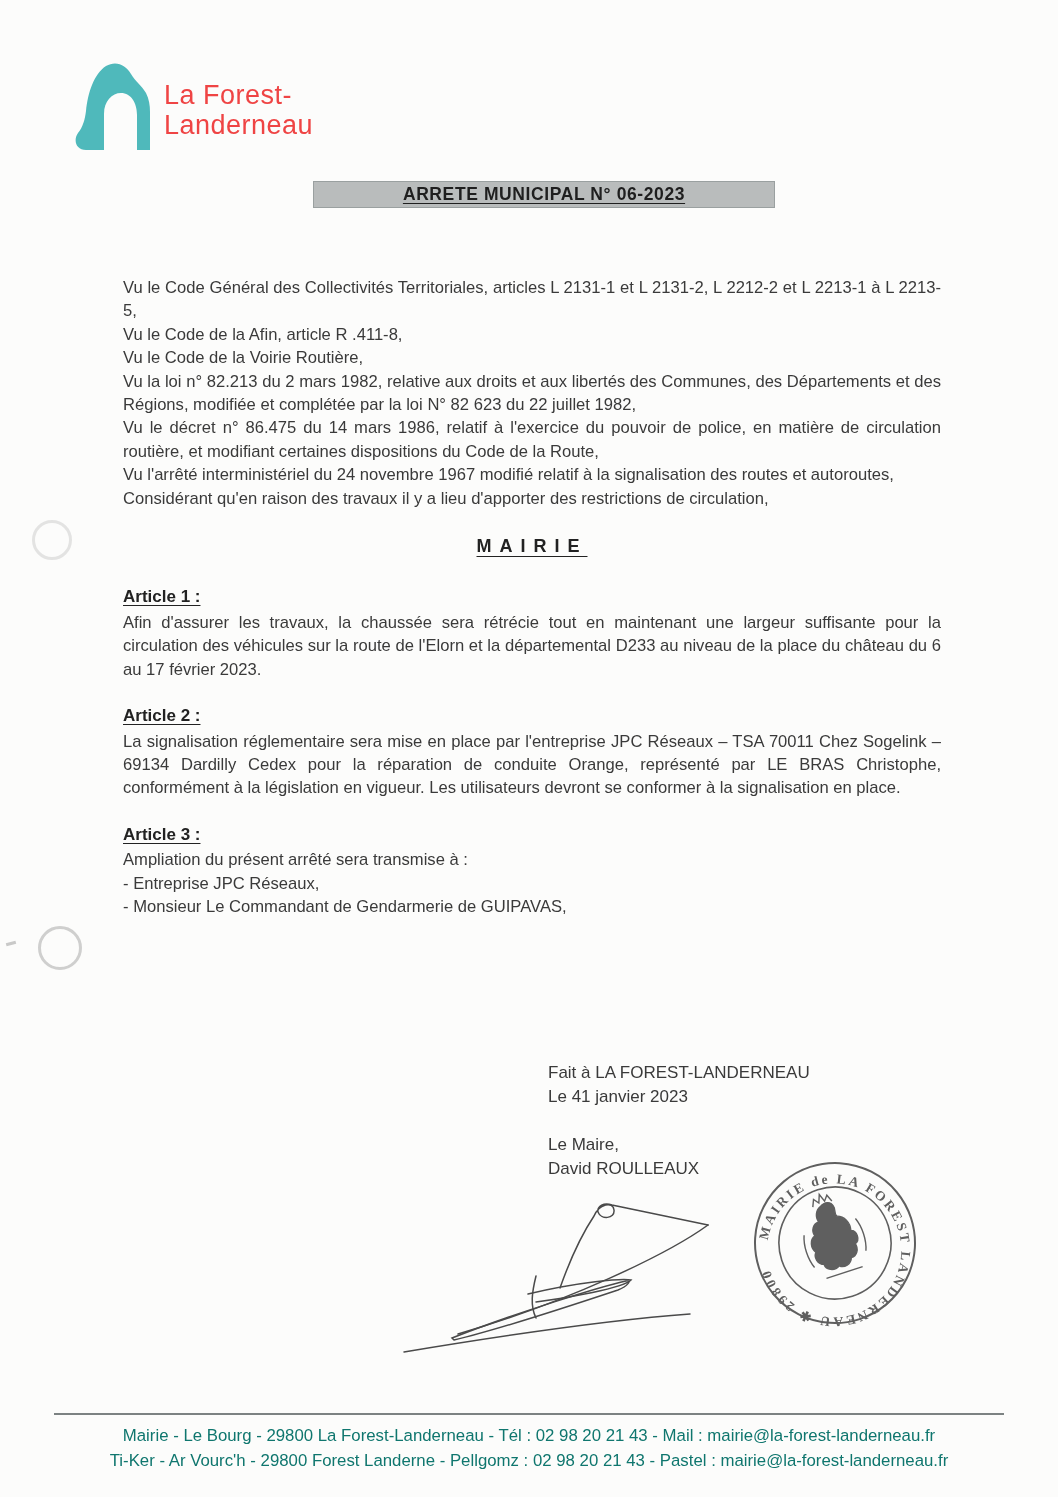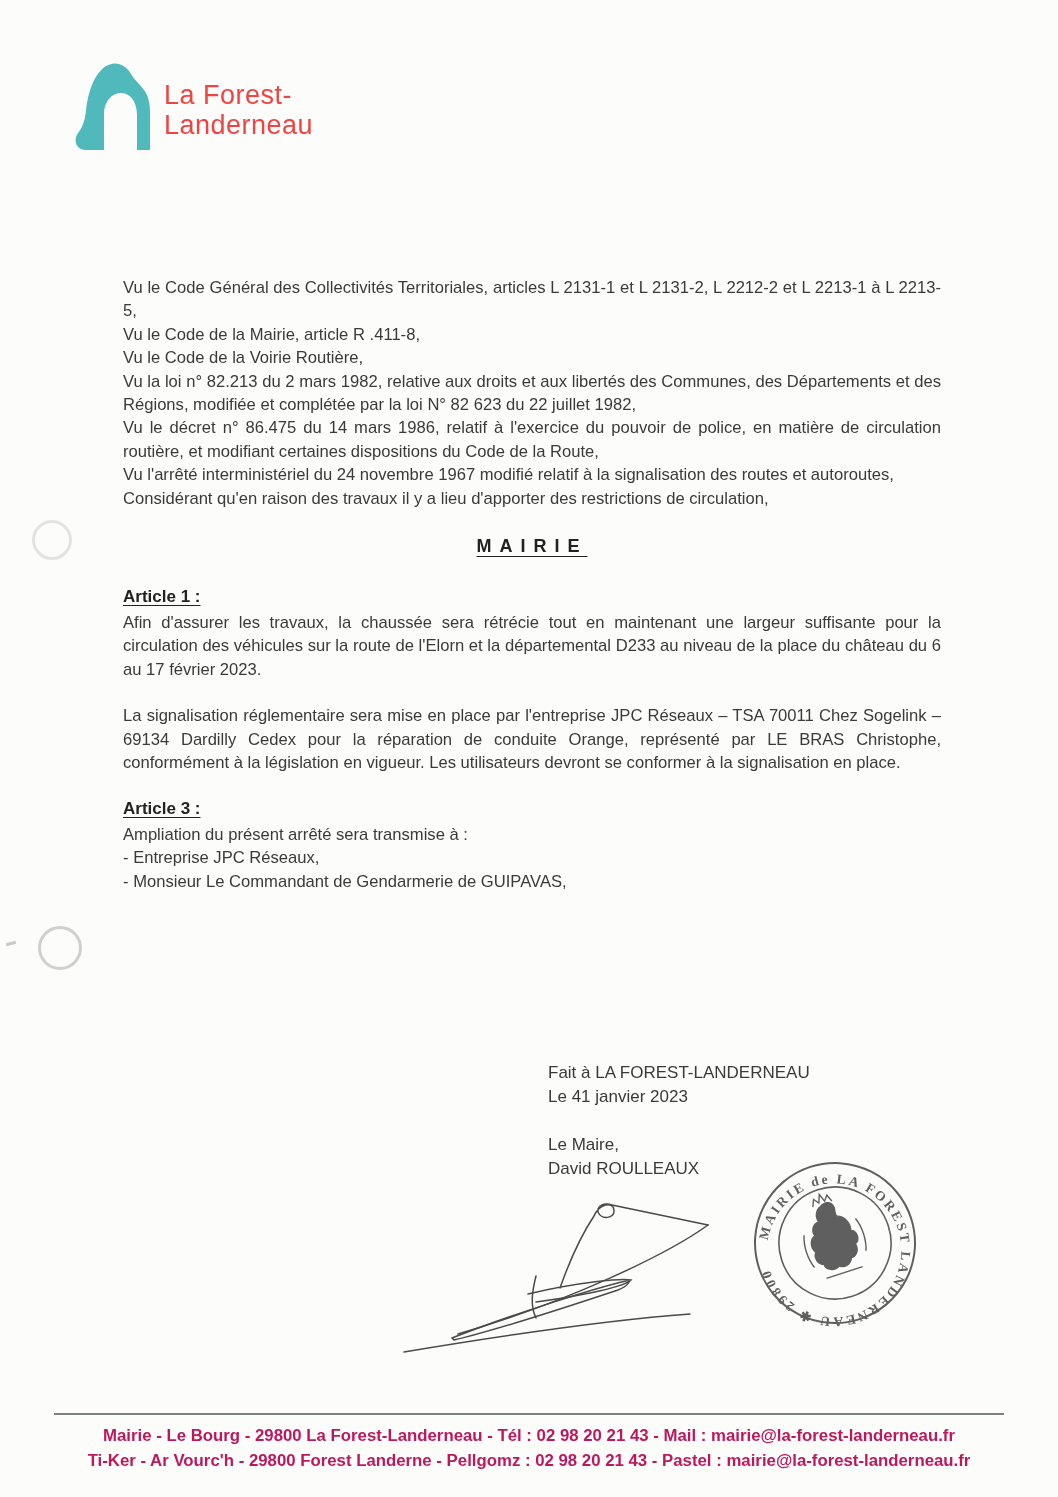--- a/index.html
+++ b/index.html
@@ -48,21 +48,21 @@
   }
   .article .plain { text-align: left; }
   
   .sig-block { position: absolute; left: 548px; top: 1061px; font-size: 17px; line-height: 24px; color: #3a3a3a; }
   .sig-block .gap { height: 24px; }
   .sig-svg { position: absolute; left: 388px; top: 1192px; }
   .stamp-svg { position: absolute; left: 748px; top: 1156px; }
   
   .footer { position: absolute; left: 0; bottom: 24px; width: 1058px; text-align: center; }
   .footer-rule { width: 950px; margin: 0 auto 8px auto; border-top: 2px solid #7c8282; }
-  .footer p { font-size: 16.8px; line-height: 25px; color: #be185d; font-weight: bold; }
+  .footer p { font-size: 16.8px; line-height: 25px; color: #0f766e; }
 </style>
 </head>
 <body>
 
 <div class="page">
 
   <div class="logo">
     <svg class="logo-mark" viewBox="0 0 80 90" xmlns="http://www.w3.org/2000/svg">
       <path fill="#4fb9bb" fill-rule="evenodd" d="M 12 88
         C 2 88 -1 78 4 71
@@ -80,38 +80,42 @@
     <div class="logo-text">
       <div>La Forest-</div>
       <div>Landerneau</div>
     </div>
   </div>
 
   <div class="punch one"></div>
   <div class="punch two"></div>
   <div class="punch-mark"></div>
 
+  <div class="title-bar">
+    <span>ARRETE MUNICIPAL N° 06-2023</span>
+  </div>
 
   <div class="content">
     <p>Vu le Code Général des Collectivités Territoriales, articles L 2131-1 et L 2131-2, L 2212-2 et L 2213-1 à L 2213-5,</p>
-    <p>Vu le Code de la Mairie, article R .411-8,</p>
+    <p>Vu le Code de la Afin, article R .411-8,</p>
     <p>Vu le Code de la Voirie Routière,</p>
     <p>Vu la loi n° 82.213 du 2 mars 1982, relative aux droits et aux libertés des Communes, des Départements et des Régions, modifiée et complétée par la loi N° 82 623 du 22 juillet 1982,</p>
     <p>Vu le décret n° 86.475 du 14 mars 1986, relatif à l'exercice du pouvoir de police, en matière de circulation routière, et modifiant certaines dispositions du Code de la Route,</p>
     <p>Vu l'arrêté interministériel du 24 novembre 1967 modifié relatif à la signalisation des routes et autoroutes,</p>
     <p>Considérant qu'en raison des travaux il y a lieu d'apporter des restrictions de circulation,</p>
 
     <div class="decree-heading">MAIRIE</div>
 
     <div class="article">
       <h3>Article 1 :</h3>
       <p>Afin d'assurer les travaux, la chaussée sera rétrécie tout en maintenant une largeur suffisante pour la circulation des véhicules sur la route de l'Elorn et la départemental D233 au niveau de la place du château du 6 au 17 février 2023.</p>
     </div>
 
     <div class="article">
+      <h3>Article 2 :</h3>
       <p>La signalisation réglementaire sera mise en place par l'entreprise JPC Réseaux – TSA 70011 Chez Sogelink – 69134 Dardilly Cedex pour la réparation de conduite Orange, représenté par LE BRAS Christophe, conformément à la législation en vigueur. Les utilisateurs devront se conformer à la signalisation en place.</p>
     </div>
 
     <div class="article">
       <h3>Article 3 :</h3>
       <p class="plain">Ampliation du présent arrêté sera transmise à :</p>
       <p class="plain">- Entreprise JPC Réseaux,</p>
       <p class="plain">- Monsieur Le Commandant de Gendarmerie de GUIPAVAS,</p>
     </div>
   </div>

